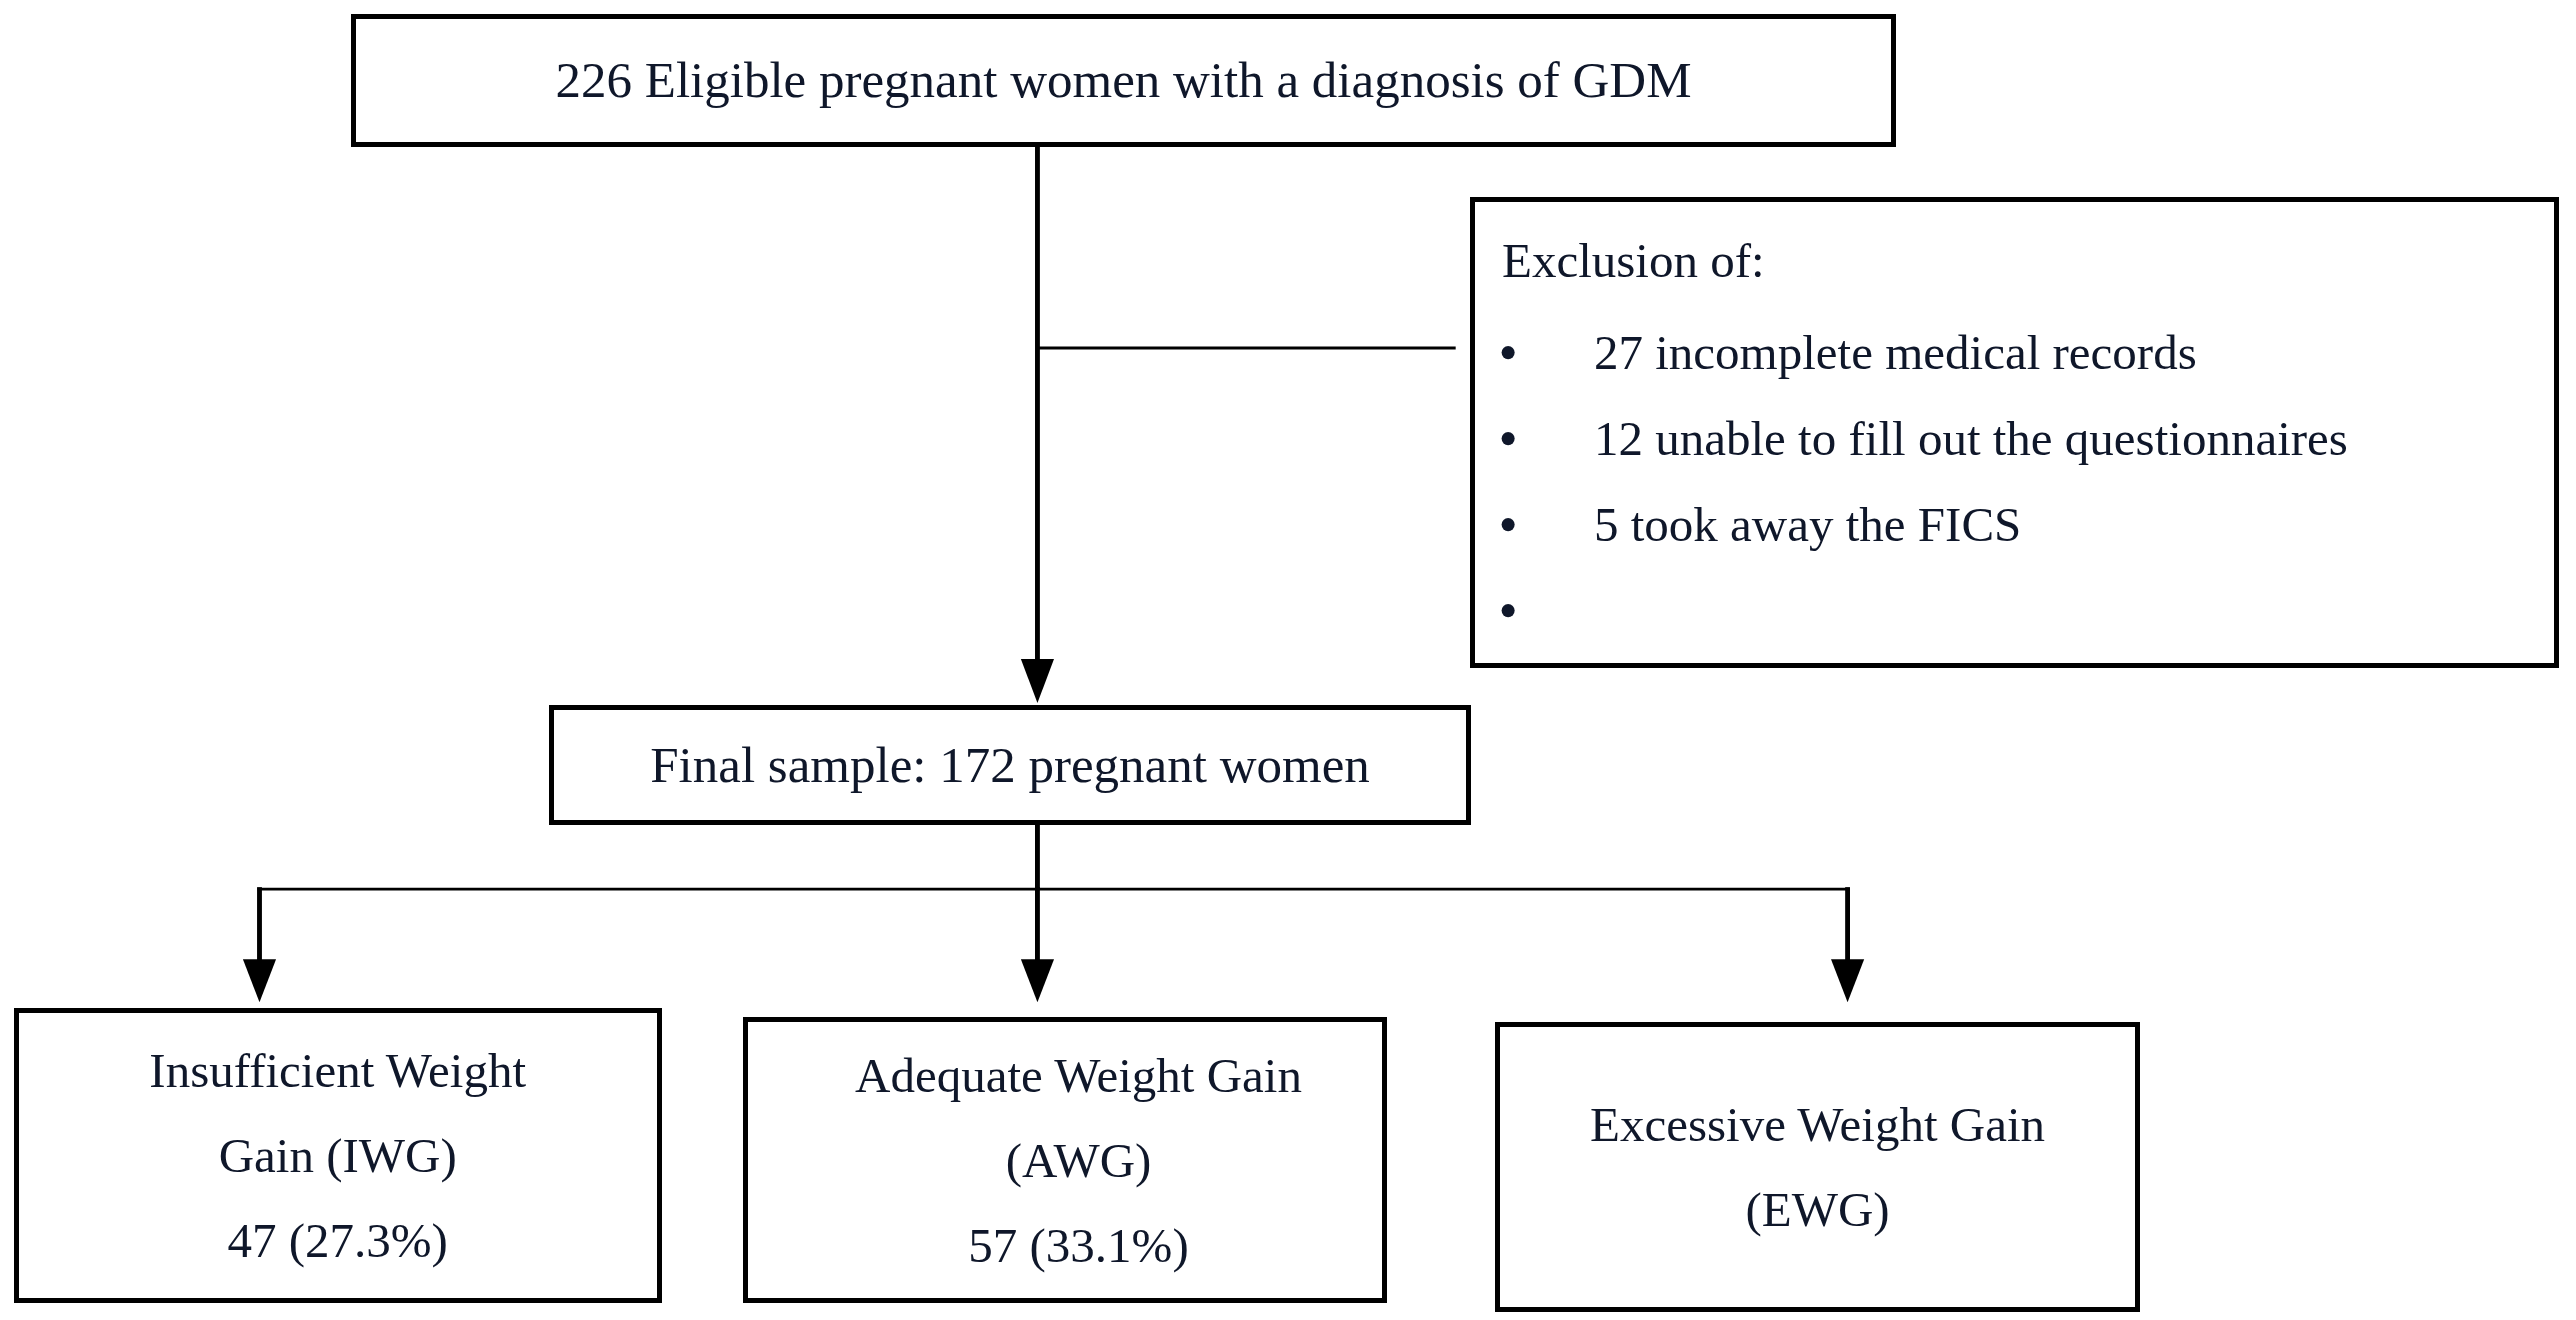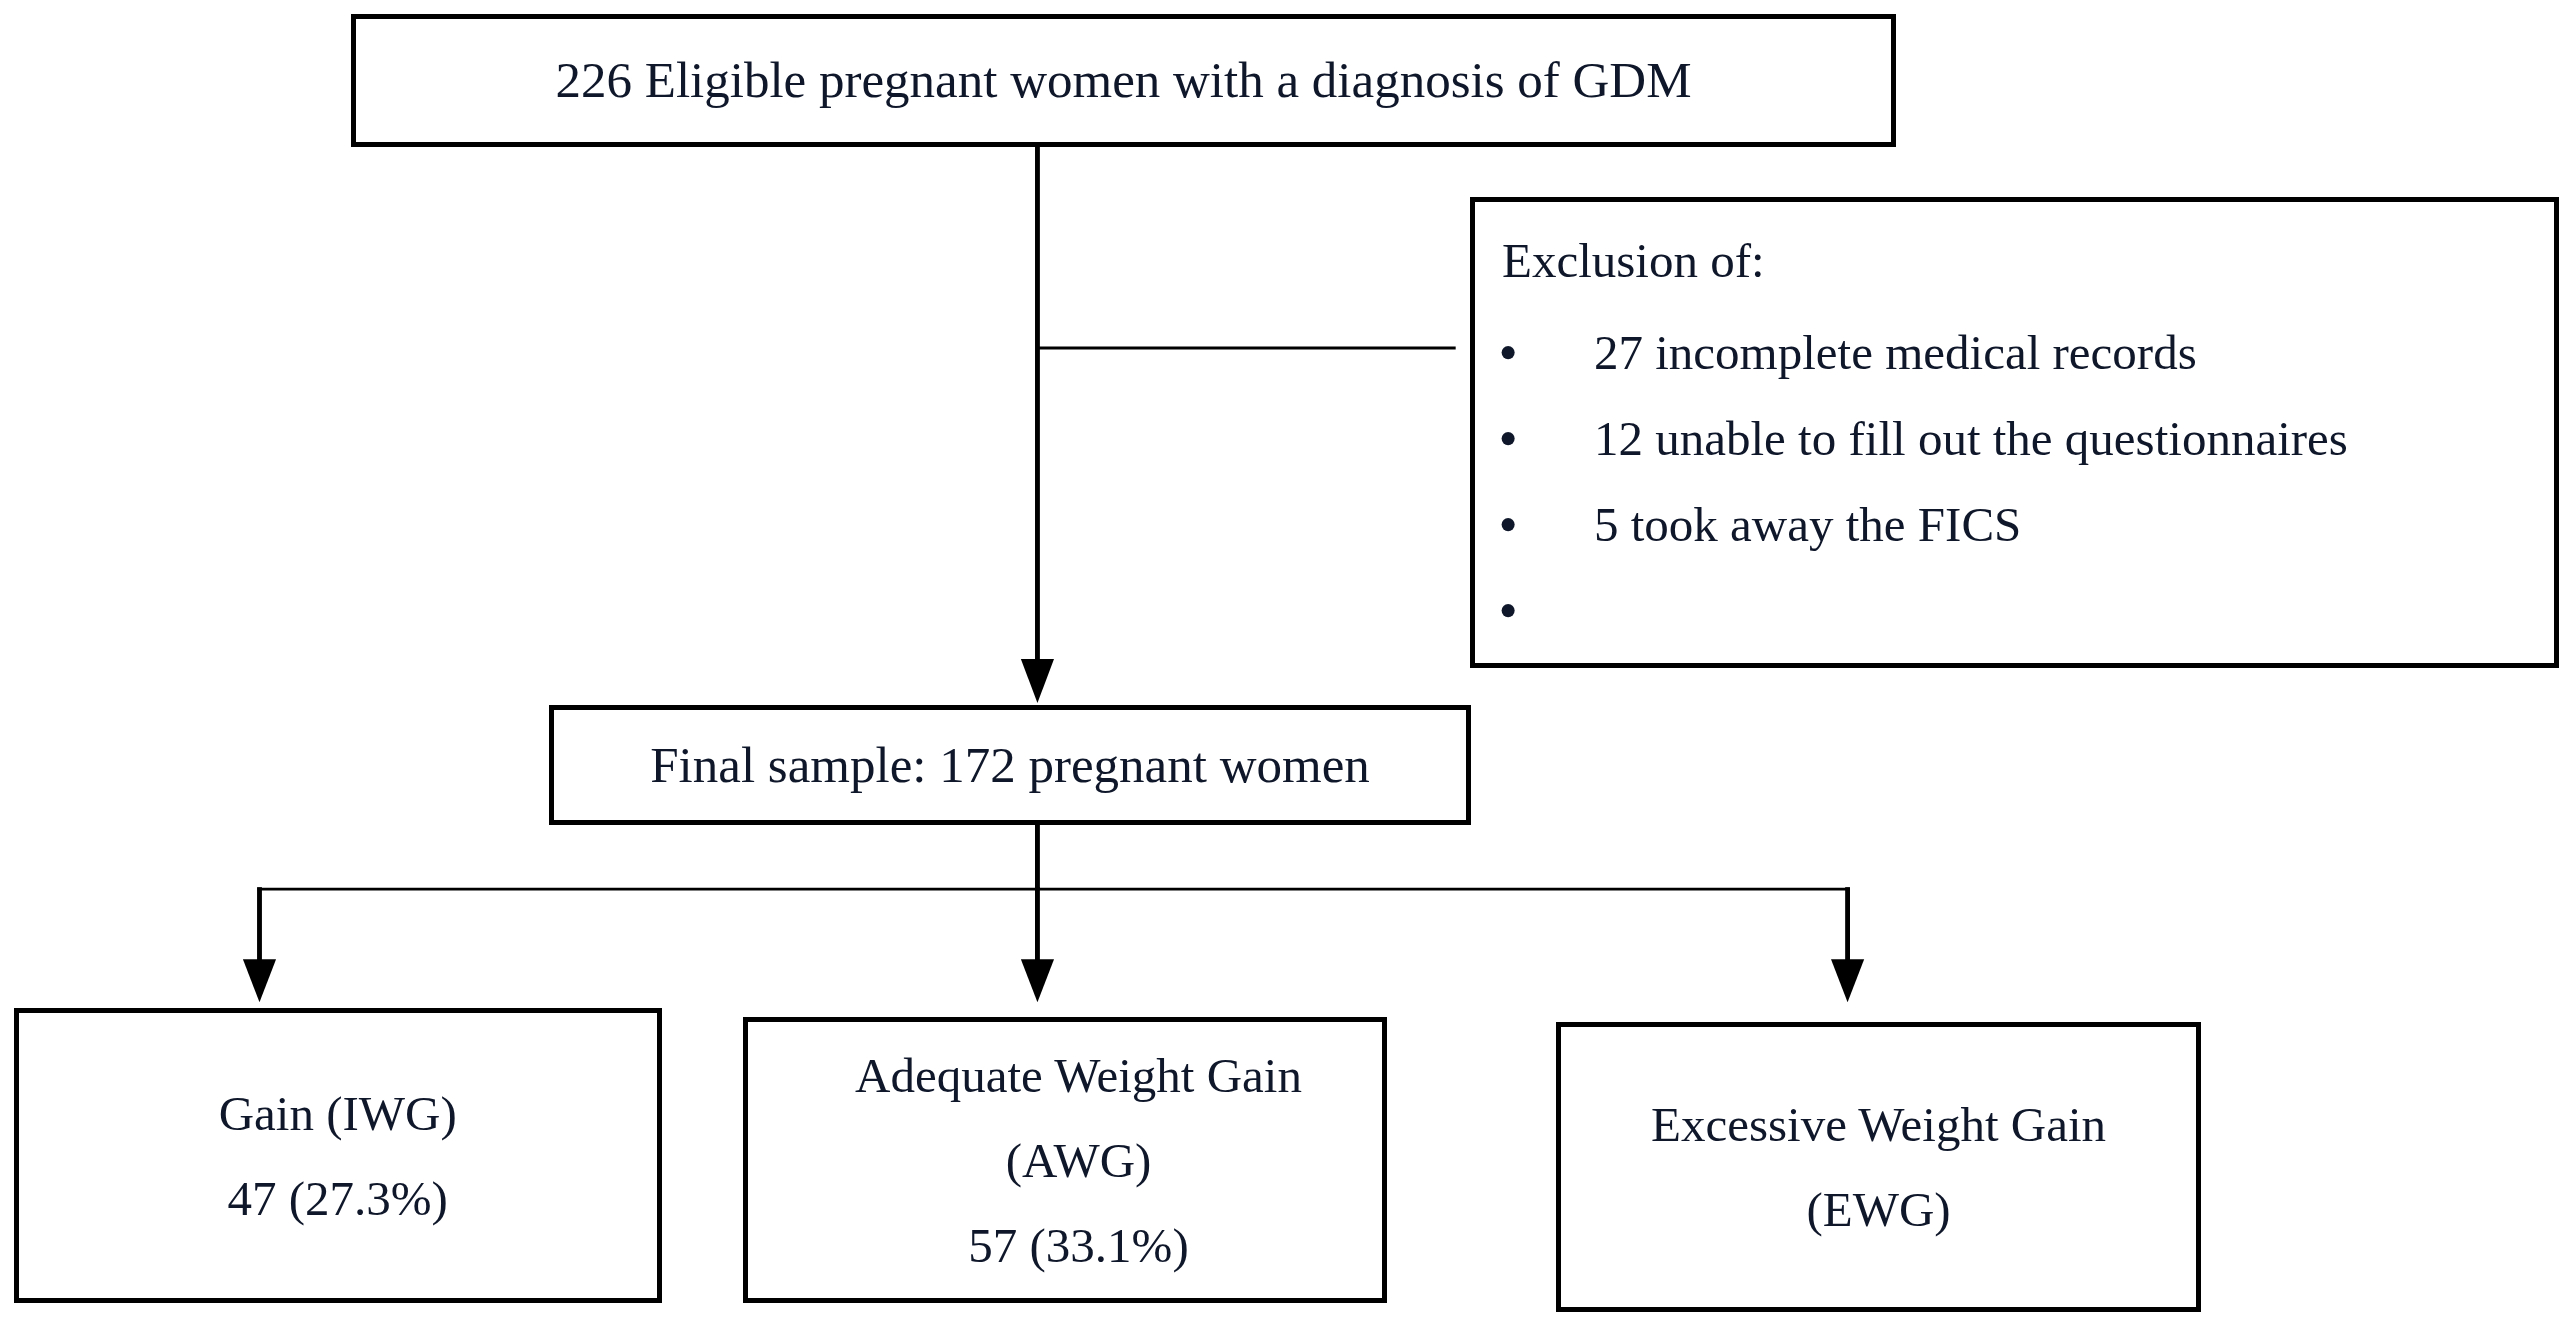--- a/index.html
+++ b/index.html
@@ -77,21 +77,21 @@
     display: flex;
     flex-direction: column;
     align-items: center;
     justify-content: center;
     text-align: center;
     font-size: 49px;
     line-height: 85px;
   }
   #iwg-box { left: 13.7px;   top: 1008px; width: 648px; height: 295px; }
   #awg-box { left: 743px;  top: 1017px; width: 644px; height: 286px; padding-left: 27px; }
-  #ewg-box { left: 1556px; top: 1022px; width: 645px; height: 290px; }
+  #ewg-box { left: 1495px; top: 1022px; width: 645px; height: 290px; }
 </style>
 </head>
 <body>
 
 <div class="canvas">
 
   <svg class="connectors" viewBox="0 0 2642 1354">
 
     <line x1="1064" y1="148" x2="1064" y2="680" stroke="#000000" stroke-width="5"></line>
     <polygon points="1047,676 1081,676 1064,721" fill="#000000"></polygon>
@@ -134,20 +134,21 @@
         <span class="bullet">•</span>
       </div>
     </div>
   </div>
 
   <div class="box center-text" id="final-box">
     <span>Final sample: 172 pregnant women</span>
   </div>
 
   <div class="box outcome" id="iwg-box">
+    <div>Insufficient Weight</div>
     <div>Gain (IWG)</div>
     <div>47 (27.3%)</div>
   </div>
 
   <div class="box outcome" id="awg-box">
     <div>Adequate Weight Gain</div>
     <div>(AWG)</div>
     <div>57 (33.1%)</div>
   </div>
 

